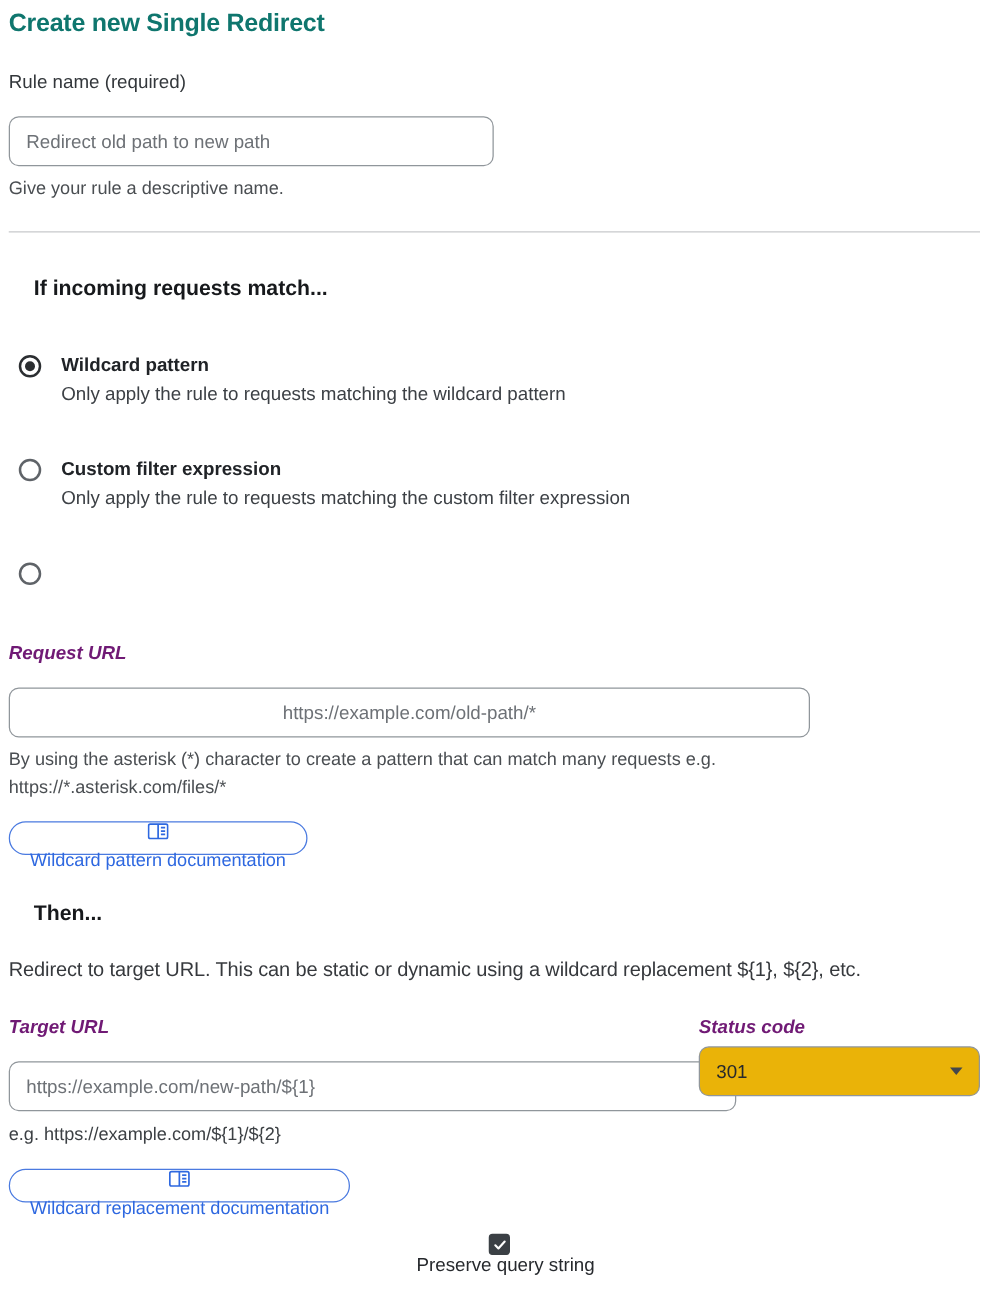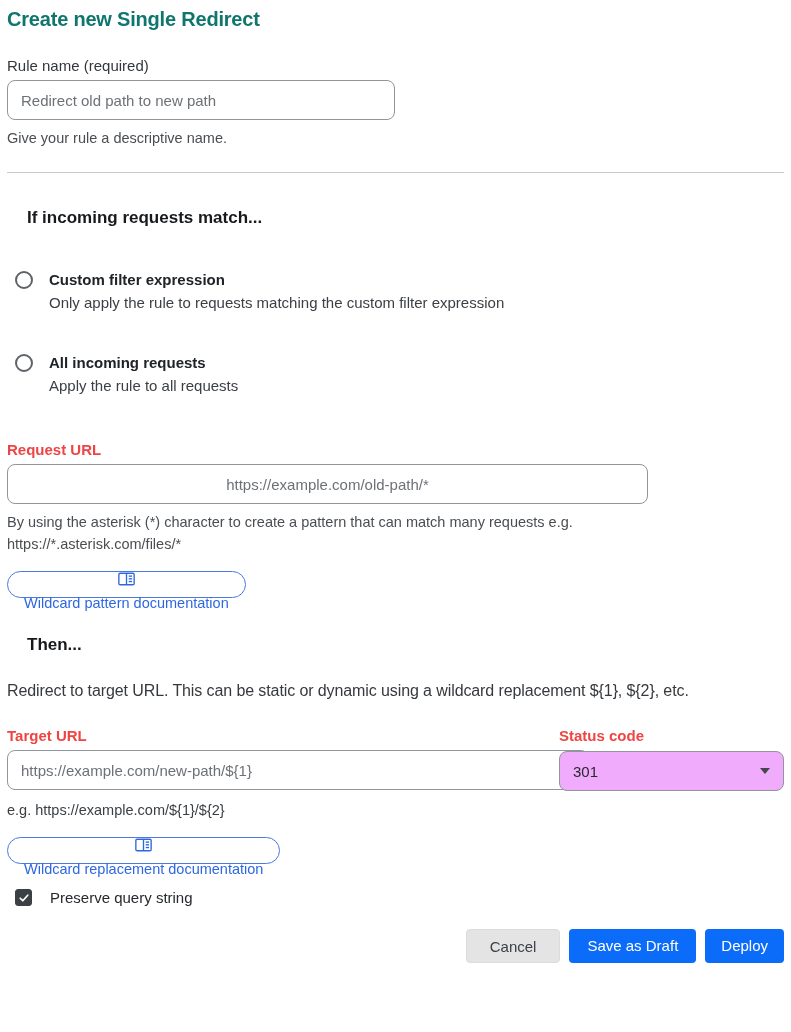--- a/index.html
+++ b/index.html
@@ -19,25 +19,25 @@
     line-height: 26px;
   }
 
   .field-label {
     display: block;
     margin-top: 24px;
     font-size: 15px;
     color: #33373b;
     line-height: 19px;
   }
-  .field-label.semibold { font-weight: 600; color: #ef4444; }
+  .field-label.semibold { font-weight: 600; color: #701a75; font-style: italic; }
 
   .text-input {
     display: block;
-    margin-top: 5px;
+    margin-top: 18px;
     height: 40px;
     border: 1px solid #90969b;
     border-radius: 8px;
     padding: 0 13px;
     font-family: "Liberation Sans", sans-serif;
     font-size: 15px;
     color: #202327;
     background: #fff;
     outline: none;
   }
@@ -129,31 +129,31 @@
     height: 40px;
     border: 1px solid #90969b;
     border-radius: 8px;
     padding: 0 13px;
     display: flex;
     align-items: center;
     justify-content: space-between;
     font-size: 15px;
     color: #26292c;
     cursor: pointer;
-    background: #f0abfc;
+    background: #eab308;
   }
   .caret-down {
     width: 0; height: 0;
     border-left: 5px solid transparent;
     border-right: 5px solid transparent;
     border-top: 6px solid #43474c;
   }
   .col-target .text-input { width: 582px; }
 
-  .checkbox-row { display: flex; align-items: center; margin-top: 25px; }
+  .checkbox-row { display: flex; align-items: center; margin-top: 25px; flex-direction: column; }
   .checkbox {
     width: 17px; height: 17px;
     margin-left: 8px;
     border-radius: 3px;
     border: 1px solid #3b4045;
     background: #fff;
     display: flex; align-items: center; justify-content: center;
     cursor: pointer;
   }
   .checkbox.checked { background: #3b4045; }
@@ -197,35 +197,38 @@
   <h1 class="page-title">Create new Single Redirect</h1>
 
   <label class="field-label">Rule name (required)</label>
   <input type="text" class="text-input rule-name-width" placeholder="Redirect old path to new path" style="">
   <div class="help-text">Give your rule a descriptive name.</div>
 
   <hr class="section-divider">
 
   <h2 class="section-heading">If incoming requests match...</h2>
 
+  <div class="radio-option checked">
+    <span class="radio-circle"></span>
+    <span class="radio-texts">
+      <div class="radio-label">Wildcard pattern</div>
+      <div class="radio-desc">Only apply the rule to requests matching the wildcard pattern</div>
+    </span>
+  </div>
 
   <div class="radio-option">
     <span class="radio-circle"></span>
     <span class="radio-texts">
       <div class="radio-label">Custom filter expression</div>
       <div class="radio-desc">Only apply the rule to requests matching the custom filter expression</div>
     </span>
   </div>
 
   <div class="radio-option">
     <span class="radio-circle"></span>
-    <span class="radio-texts">
-      <div class="radio-label">All incoming requests</div>
-      <div class="radio-desc">Apply the rule to all requests</div>
-    </span>
   </div>
 
   <label class="field-label semibold" style="margin-top:45px;">Request URL</label>
   <input type="text" class="text-input full-width" placeholder="https://example.com/old-path/*" style="">
   <div class="help-text">
     <div>By using the asterisk (*) character to create a pattern that can match many requests e.g.</div>
     <div>https://*.asterisk.com/files/*</div>
   </div>
 
   <button class="docs-button">

